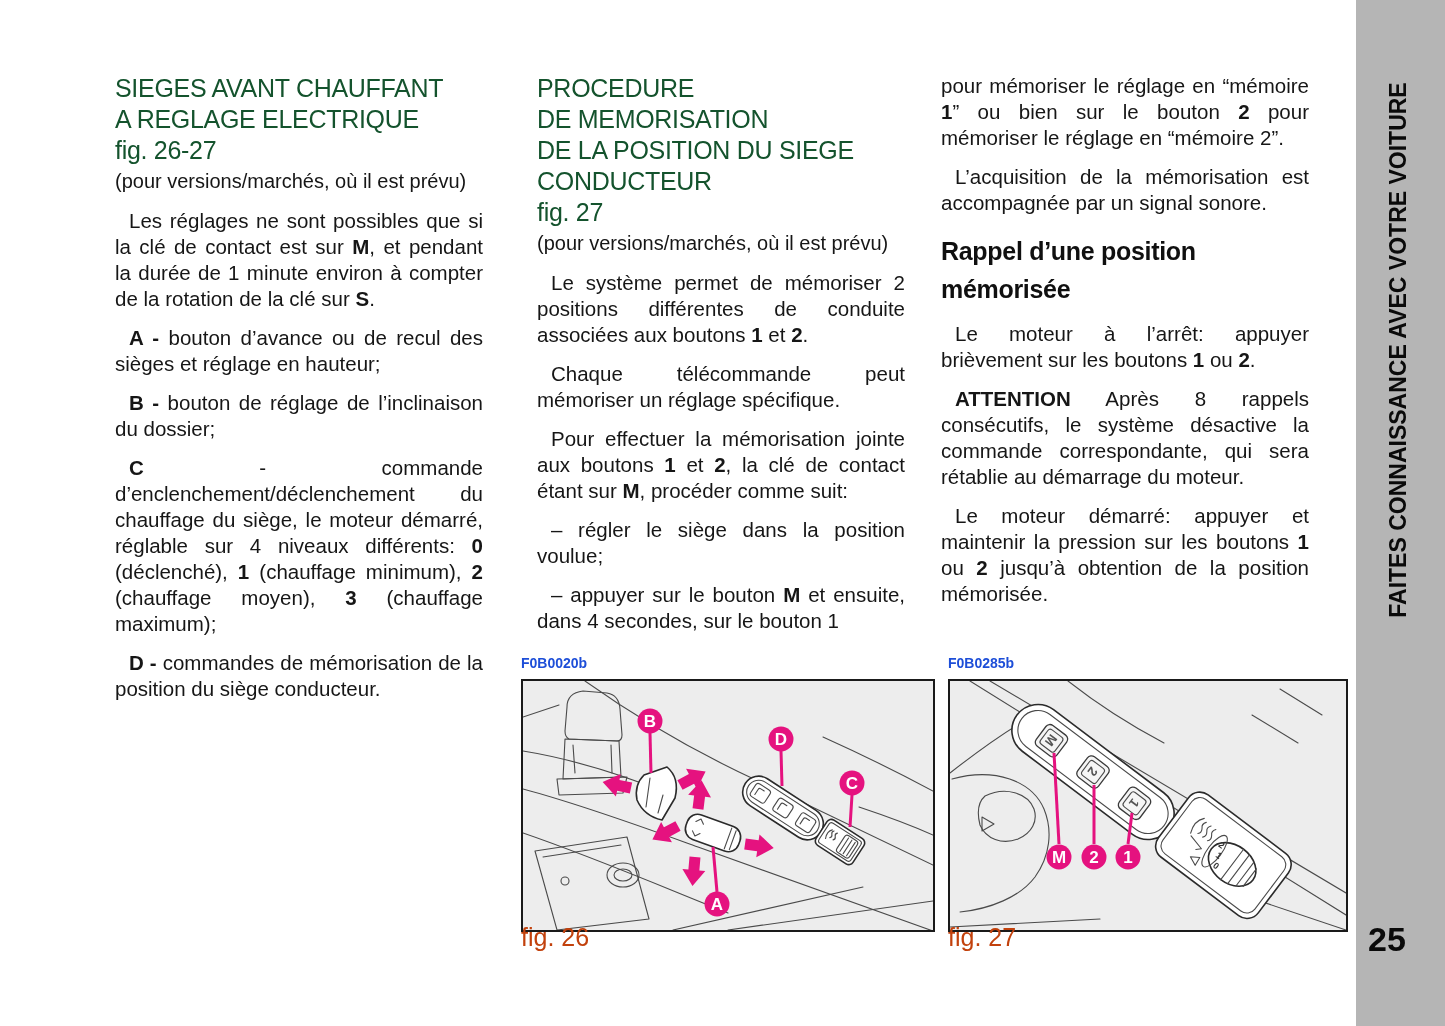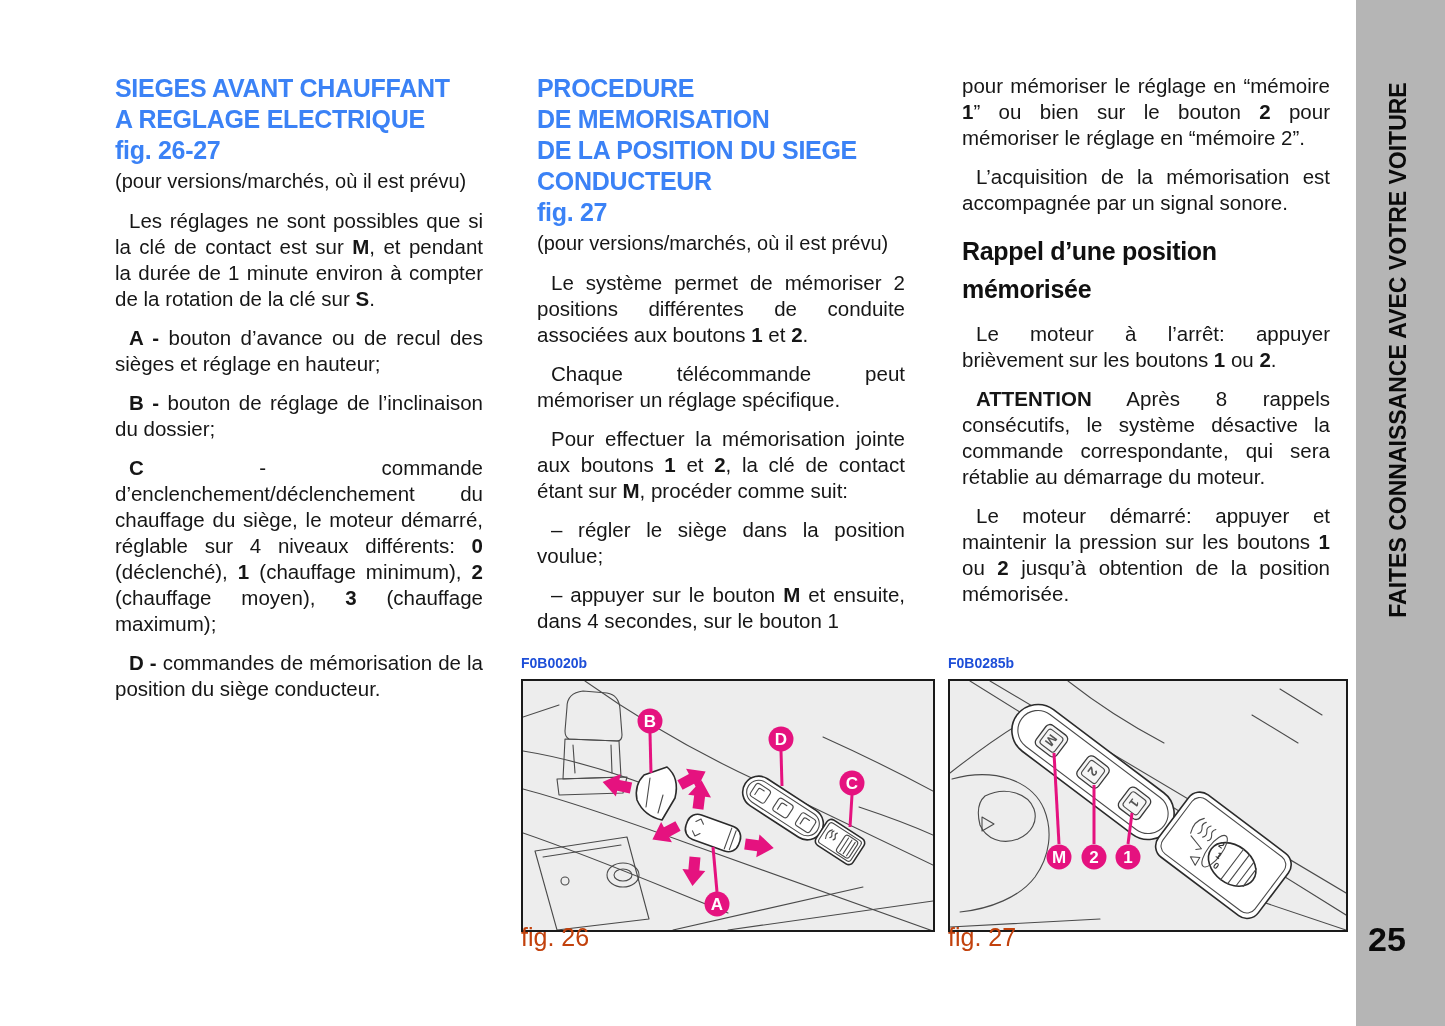--- a/index.html
+++ b/index.html
@@ -4,23 +4,23 @@
 <style>
   html,body{margin:0;padding:0;}
   body{
     width:1445px;height:1026px;position:relative;overflow:hidden;
     background:#ffffff;color:#161616;
     font-family:"Liberation Sans", sans-serif;
   }
   .col{position:absolute;top:73px;}
   #col1{left:115px;width:368px;}
   #col2{left:537px;width:368px;}
-  #col3{left:962px;width:368px;}
+  #col3{left:941px;width:368px;}
   .head{
-    font-size:25px;line-height:31px;font-weight:bold;color:#3b82f6;
+    font-size:25px;line-height:31px;font-weight:normal;color:#14532d;
     margin:0 0 3px 0;white-space:pre-line;letter-spacing:-0.3px;
   }
   .subtitle{font-size:20px;line-height:25px;margin:0 0 14px 0;}
   p.body{
     font-size:20.5px;line-height:26px;margin:0 0 13px 0;
     text-align:justify;text-indent:14px;
   }
   p.body.noindent{text-indent:0;}
   .subhead{
     font-size:25px;line-height:38px;font-weight:bold;margin:16px 0 13px 0;

